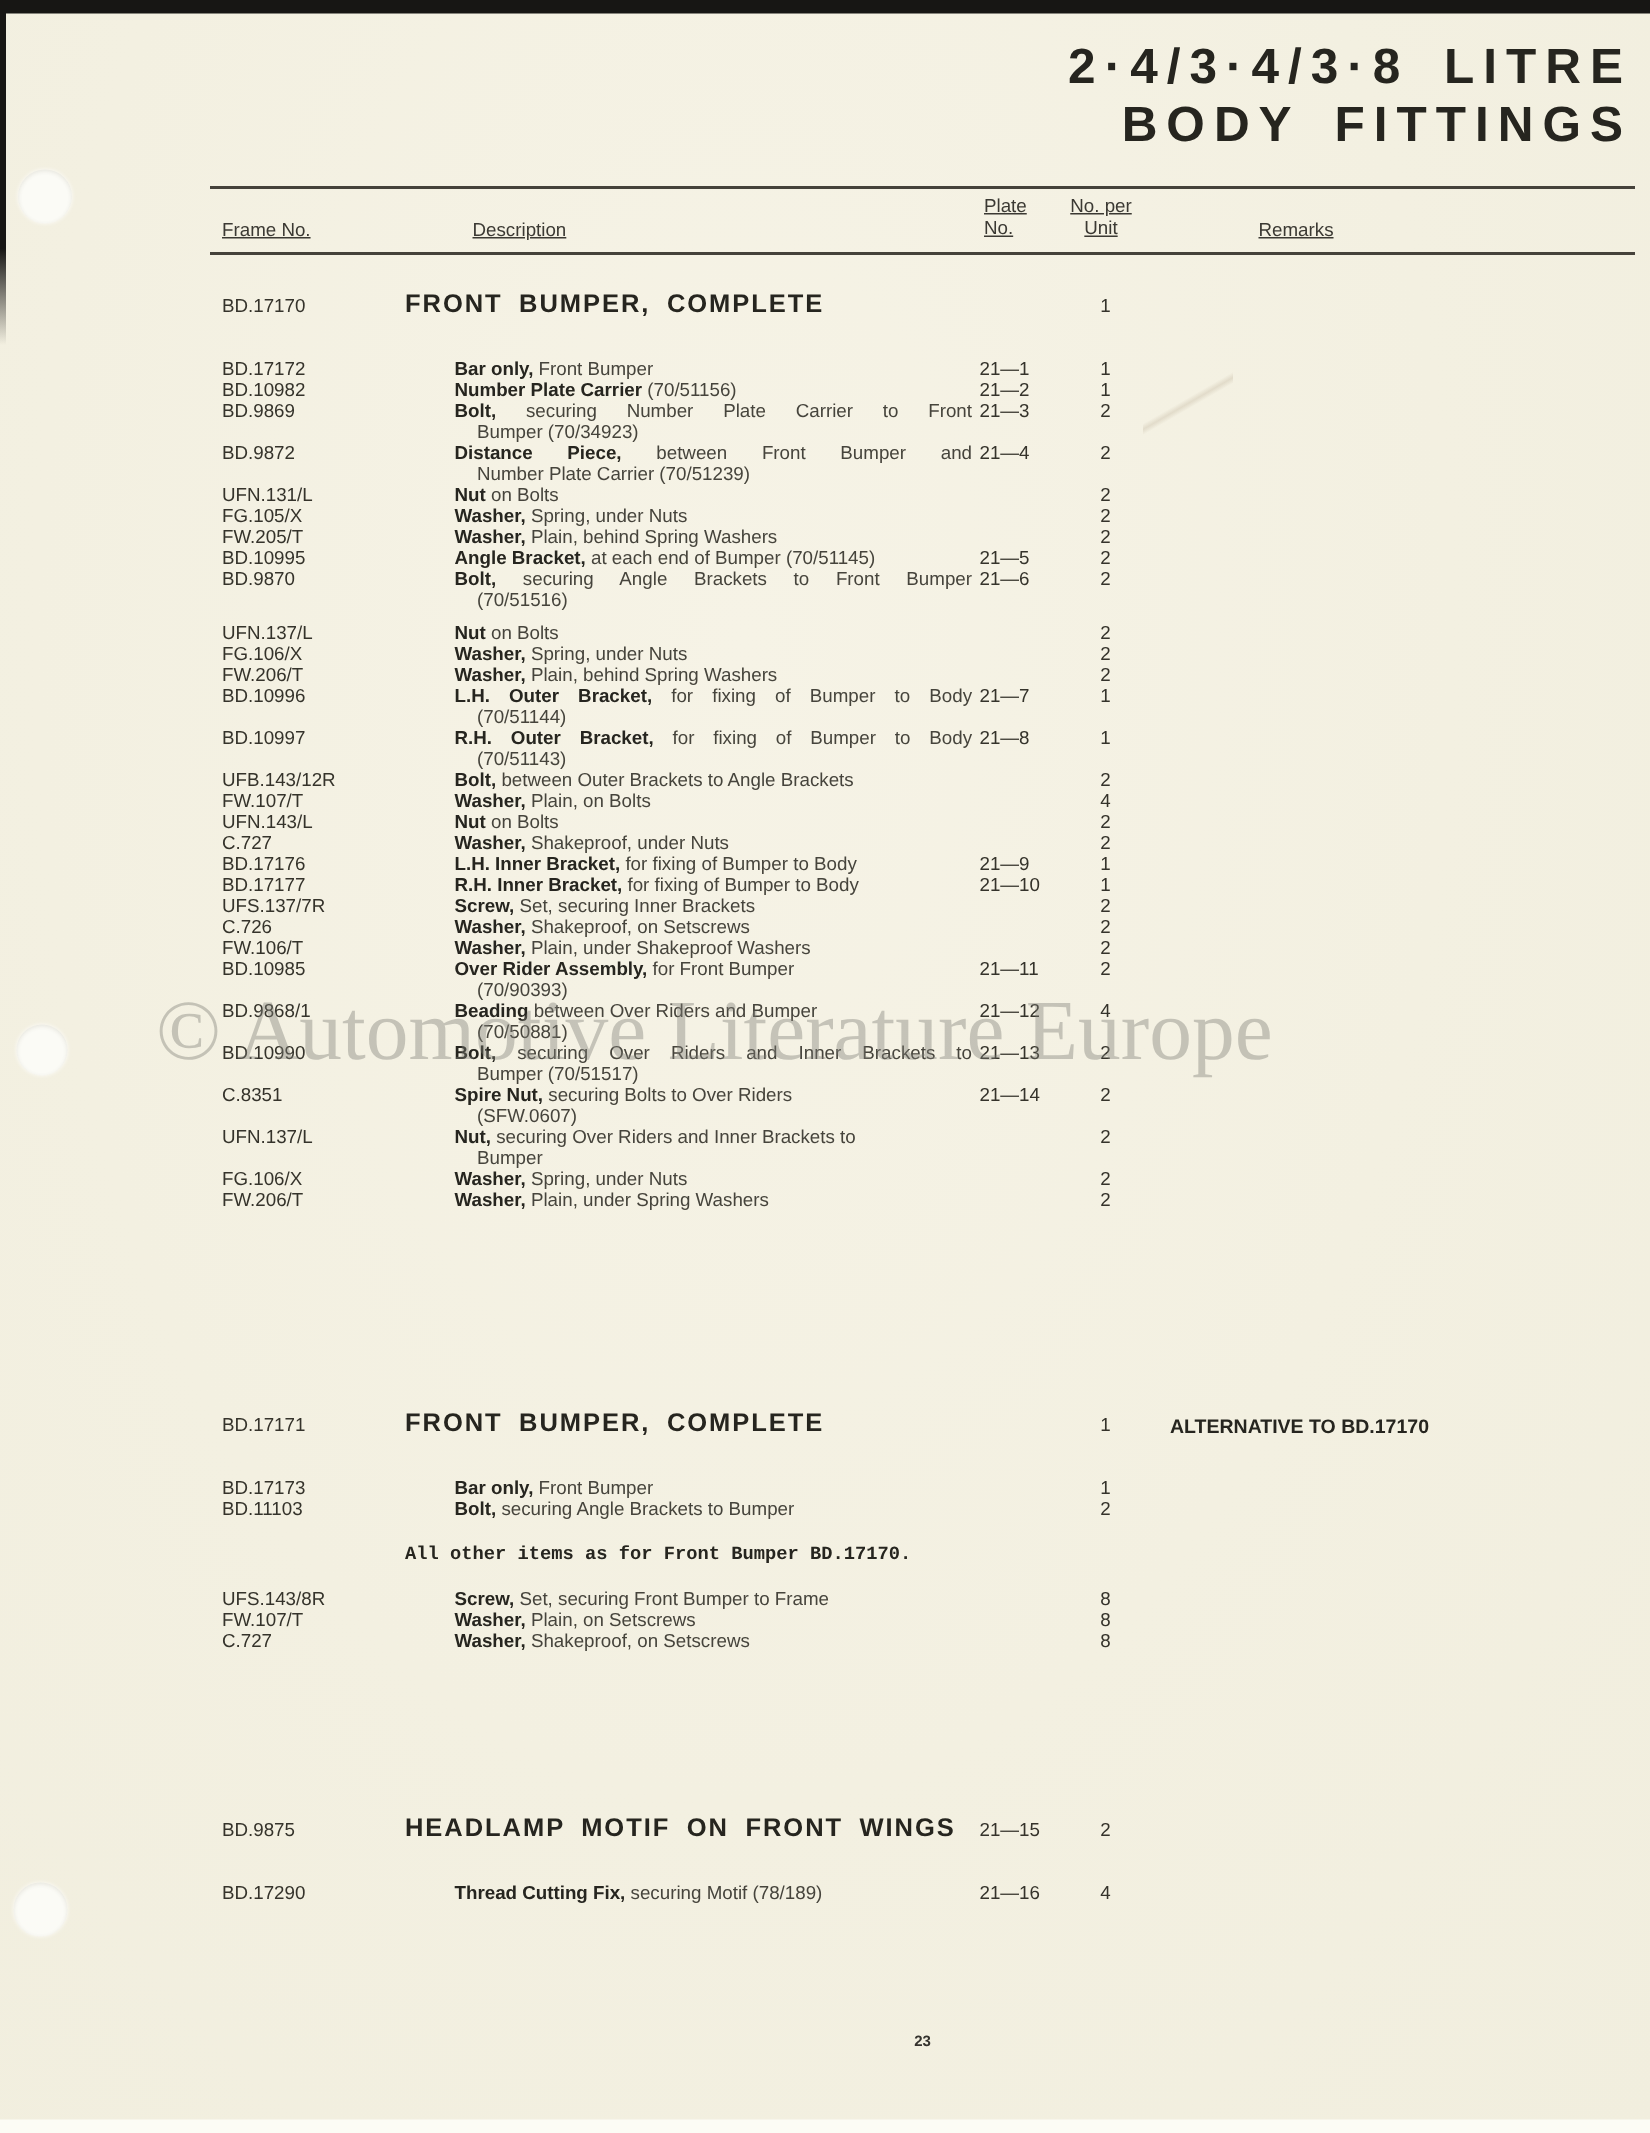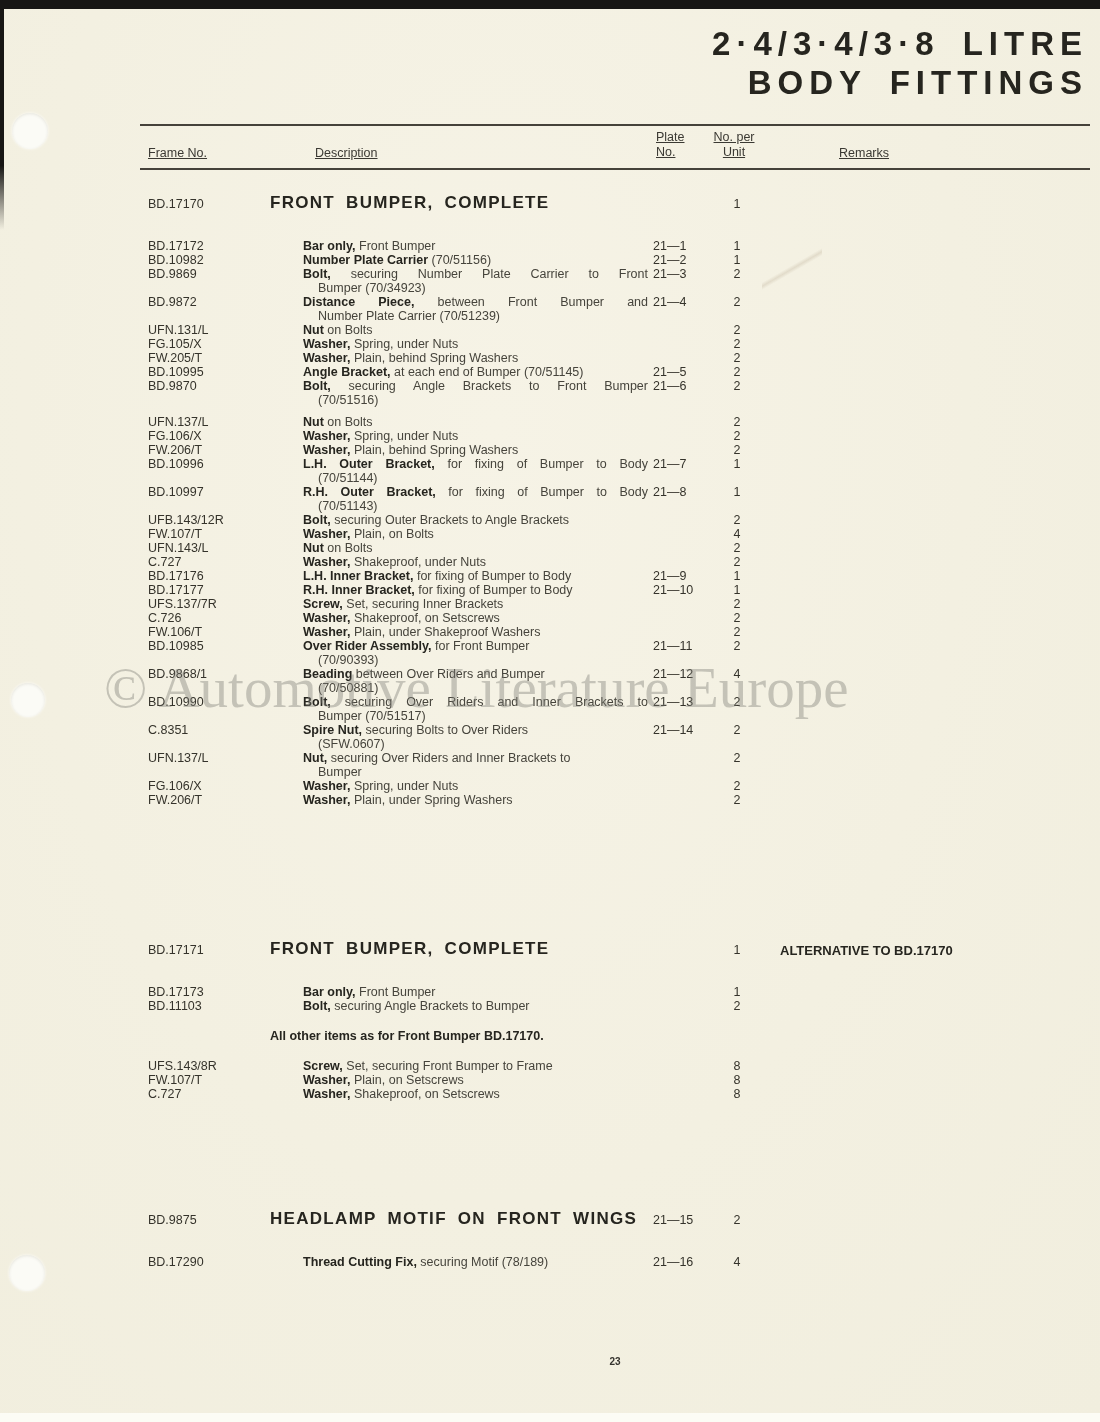--- a/index.html
+++ b/index.html
@@ -37,21 +37,21 @@
   .c-plate{position:absolute;left:653px;top:0;width:55px;font-size:12.5px;line-height:14px;color:#35332b;}
   .c-qty{position:absolute;left:710px;top:0;width:54px;text-align:center;font-size:12.5px;line-height:14px;color:#35332b;}
   .c-remarks{position:absolute;left:780px;top:2px;width:312px;font-size:13px;line-height:15px;font-weight:bold;color:#26251f;}
   .section-row{height:20px;}
   .section-row .c-part{top:4px;}
   .section-row .c-qty{top:4px;}
   .section-row .c-plate{top:4px;}
   .section-row .c-remarks{top:4px;}
   .c-desc-section{margin-left:270px;width:385px;font-size:17px;line-height:20px;font-weight:bold;
     color:#26251f;letter-spacing:1.3px;word-spacing:5px;white-space:nowrap;}
-  .note-row{height:14px;}
+  .note-row{height:14px;font-family:Liberation Mono, monospace;}
   .note-text{margin-left:270px;font-size:12.5px;line-height:14px;font-weight:bold;color:#26251f;}
   .watermark{position:absolute;left:104px;top:658px;width:990px;font-family:Liberation Serif, serif;
     font-size:57px;line-height:60px;color:rgba(126,125,118,.40);white-space:nowrap;pointer-events:none;}
   .page-number{position:absolute;left:140px;top:1356px;width:950px;text-align:center;
     font-size:10px;font-weight:bold;color:#35332e;}
 </style>
 </head>
 <body>
 
 <div class="page">
@@ -196,21 +196,21 @@
         <div class="c-desc">
           <span class="l1 j"><span class="b">R.H. Outer Bracket,</span><span> for fixing of Bumper to Body</span></span>
           <span class="l2">(70/51143)</span>
         </div>
         <div class="c-plate">21—8</div>
         <div class="c-qty">1</div>
       </div>
       <div class="trow item-row">
         <div class="c-part">UFB.143/12R</div>
         <div class="c-desc">
-          <span class="l1"><span class="b">Bolt,</span><span> securing Outer Brackets to Angle Brackets</span></span>
+          <span class="l1"><span class="b">Bolt,</span><span> between Outer Brackets to Angle Brackets</span></span>
         </div>
         <div class="c-qty">2</div>
       </div>
       <div class="trow item-row">
         <div class="c-part">FW.107/T</div>
         <div class="c-desc">
           <span class="l1"><span class="b">Washer,</span><span> Plain, on Bolts</span></span>
         </div>
         <div class="c-qty">4</div>
       </div>

